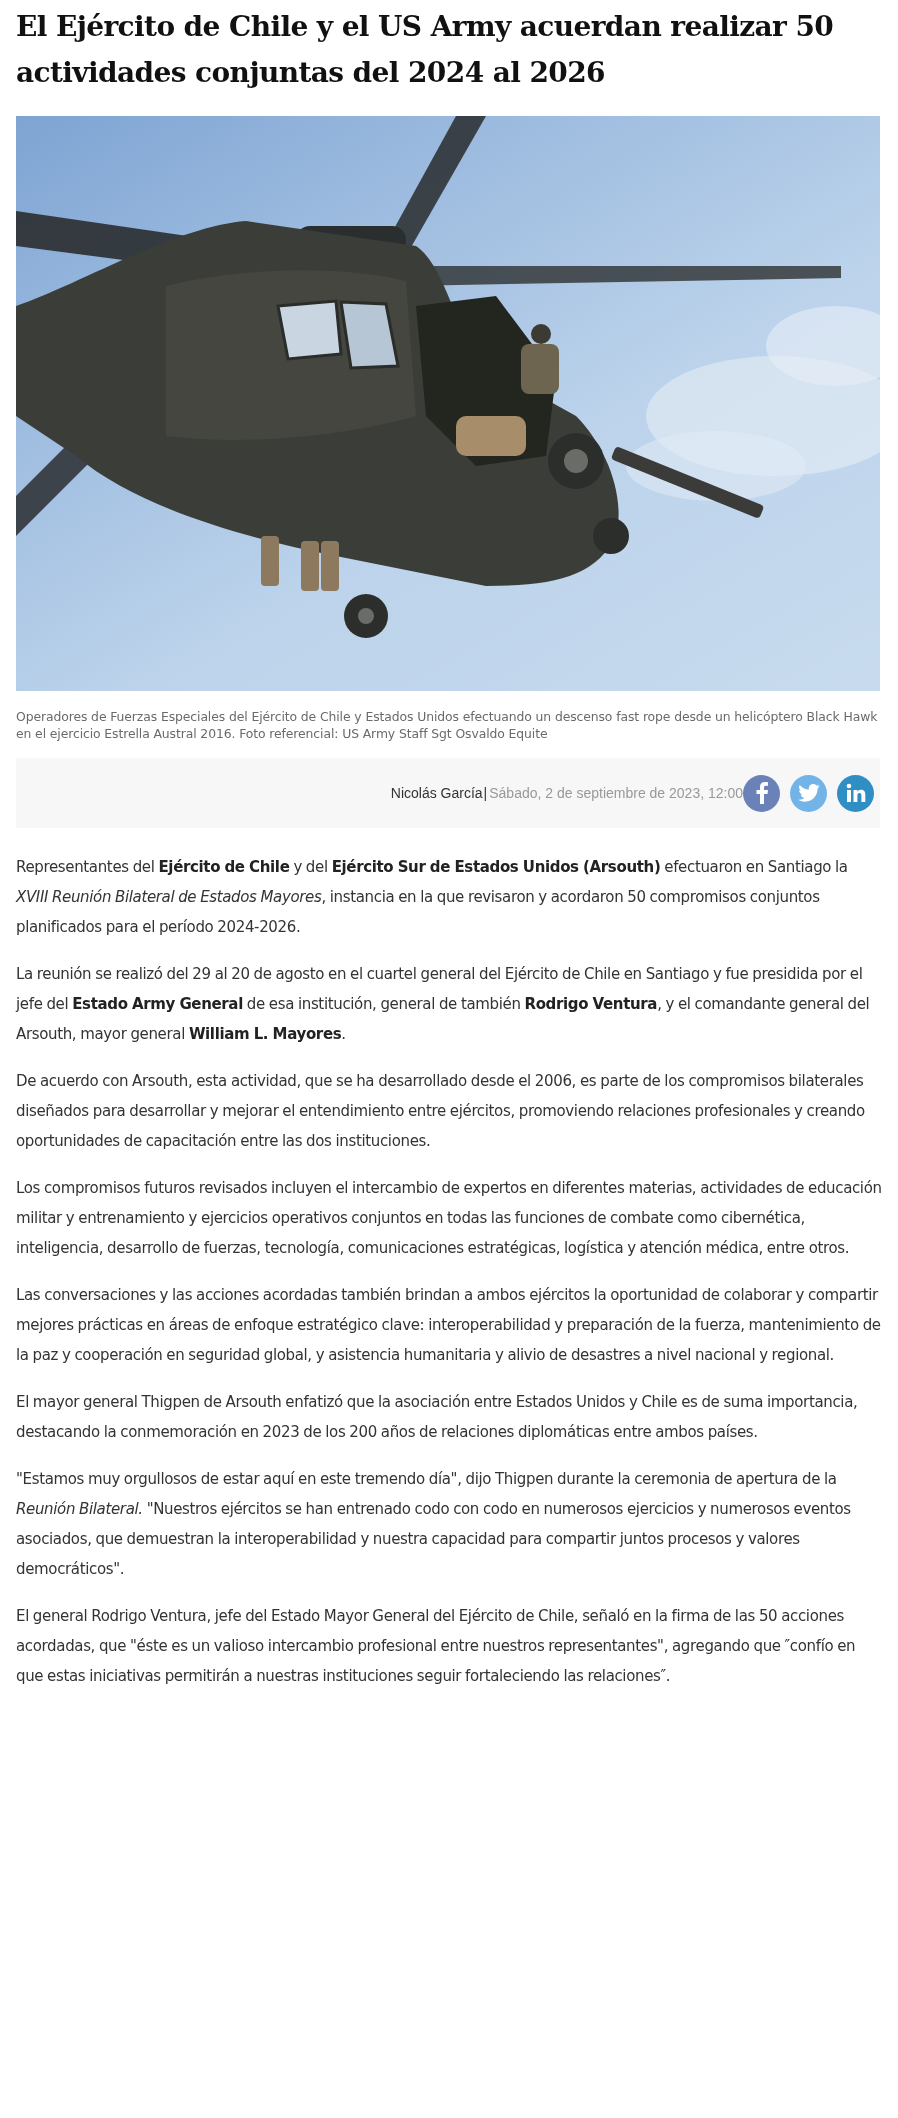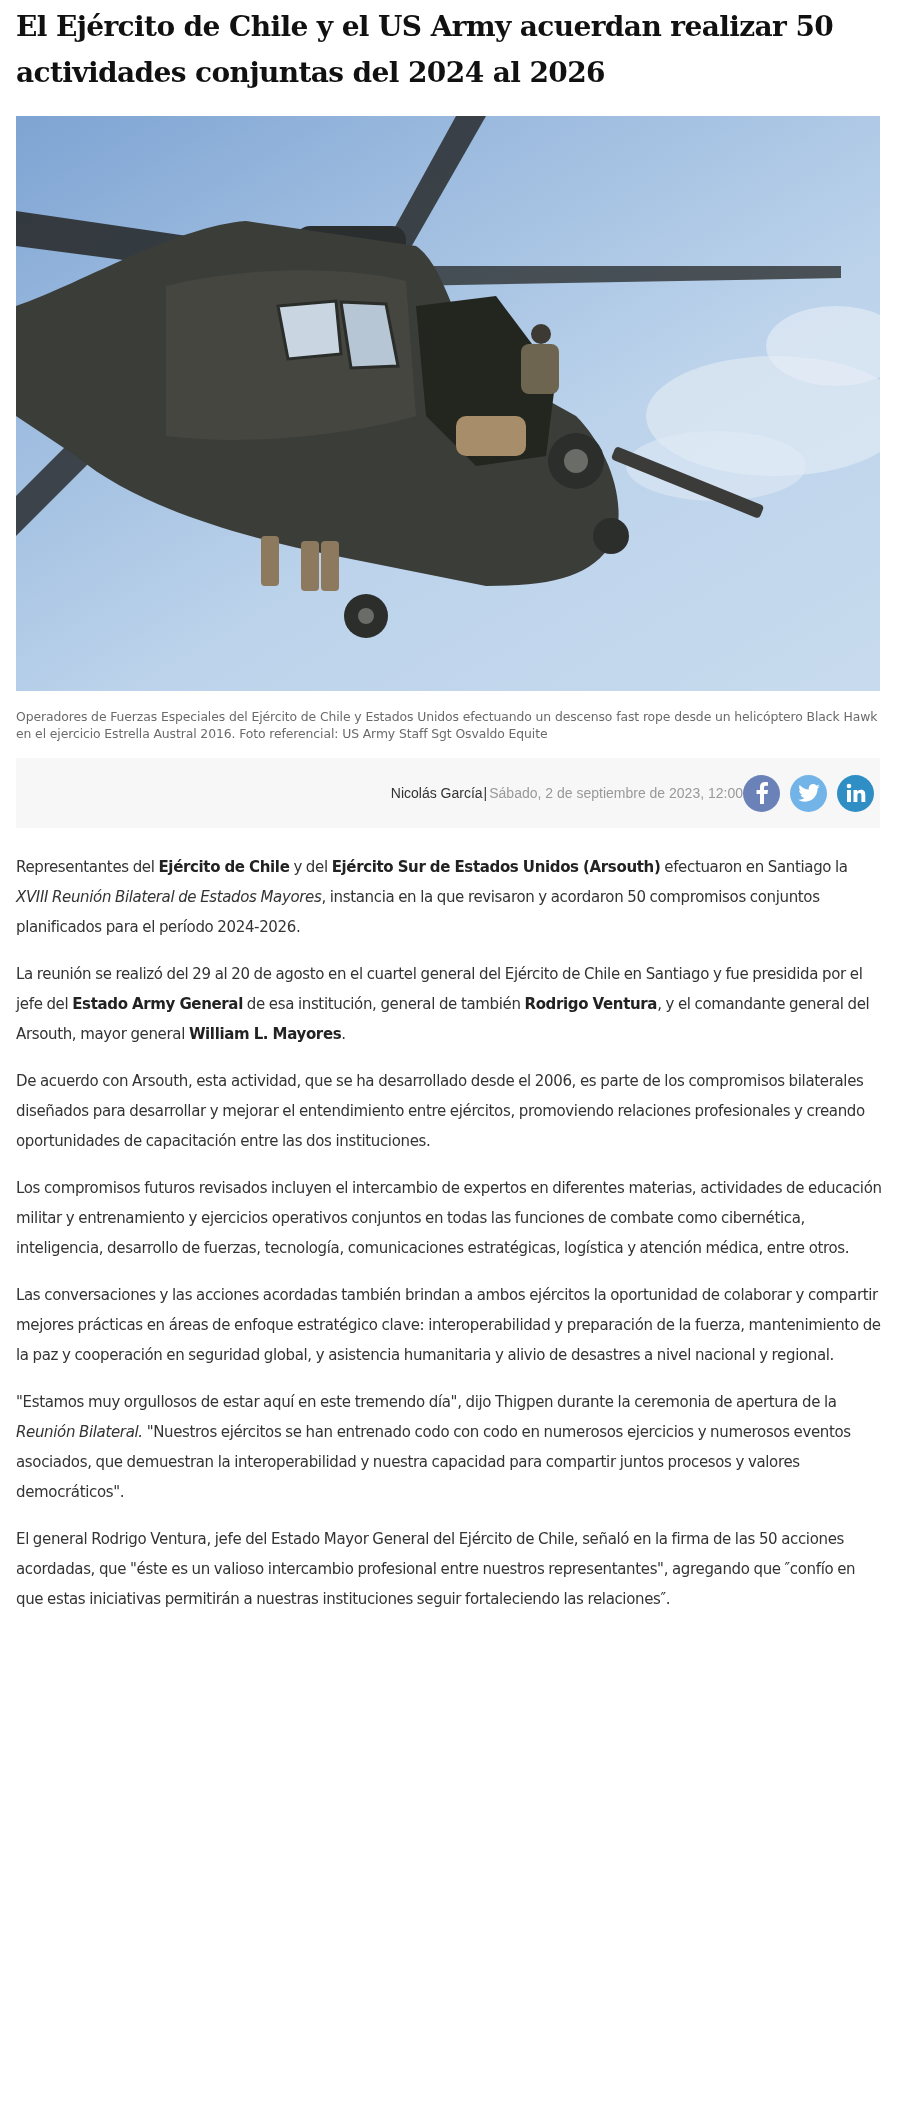--- a/index.html
+++ b/index.html
@@ -159,19 +159,20 @@
 
     <p><span>La reunión se realizó del 29 al 20 de agosto en el cuartel general del Ejército de Chile en Santiago y fue presidida por el jefe del </span><b>Estado Army General</b><span> de esa institución, general de también </span><b>Rodrigo Ventura</b><span>, y el comandante general del Arsouth, mayor general </span><b>William L. Mayores</b><span>.</span></p>
 
     <p>De acuerdo con Arsouth, esta actividad, que se ha desarrollado desde el 2006, es parte de los compromisos bilaterales diseñados para desarrollar y mejorar el entendimiento entre ejércitos, promoviendo relaciones profesionales y creando oportunidades de capacitación entre las dos instituciones.</p>
 
     <p>Los compromisos futuros revisados incluyen el intercambio de expertos en diferentes materias, actividades de educación militar y entrenamiento y ejercicios operativos conjuntos en todas las funciones de combate como cibernética, inteligencia, desarrollo de fuerzas, tecnología, comunicaciones estratégicas, logística y atención médica, entre otros.</p>
 
 
     <p>Las conversaciones y las acciones acordadas también brindan a ambos ejércitos la oportunidad de colaborar y compartir mejores prácticas en áreas de enfoque estratégico clave: interoperabilidad y preparación de la fuerza, mantenimiento de la paz y cooperación en seguridad global, y asistencia humanitaria y alivio de desastres a nivel nacional y regional.</p>
 
+    <p>El mayor general Thigpen de Arsouth enfatizó que la asociación entre Estados Unidos y Chile es de suma importancia, destacando la conmemoración en 2023 de los 200 años de relaciones diplomáticas entre ambos países.</p>
 
     <p><span>"Estamos muy orgullosos de estar aquí en este tremendo día", dijo Thigpen durante la ceremonia de apertura de la </span><i>Reunión Bilateral.</i><span> "Nuestros ejércitos se han entrenado codo con codo en numerosos ejercicios y numerosos eventos asociados, que demuestran la interoperabilidad y nuestra capacidad para compartir juntos procesos y valores democráticos".</span></p>
 
     <p>El general Rodrigo Ventura, jefe del Estado Mayor General del Ejército de Chile, señaló en la firma de las 50 acciones acordadas, que "éste es un valioso intercambio profesional entre nuestros representantes", agregando que ″confío en que estas iniciativas permitirán a nuestras instituciones seguir fortaleciendo las relaciones″.</p>
   </div>
 
 </div>
 
 </body></html>

